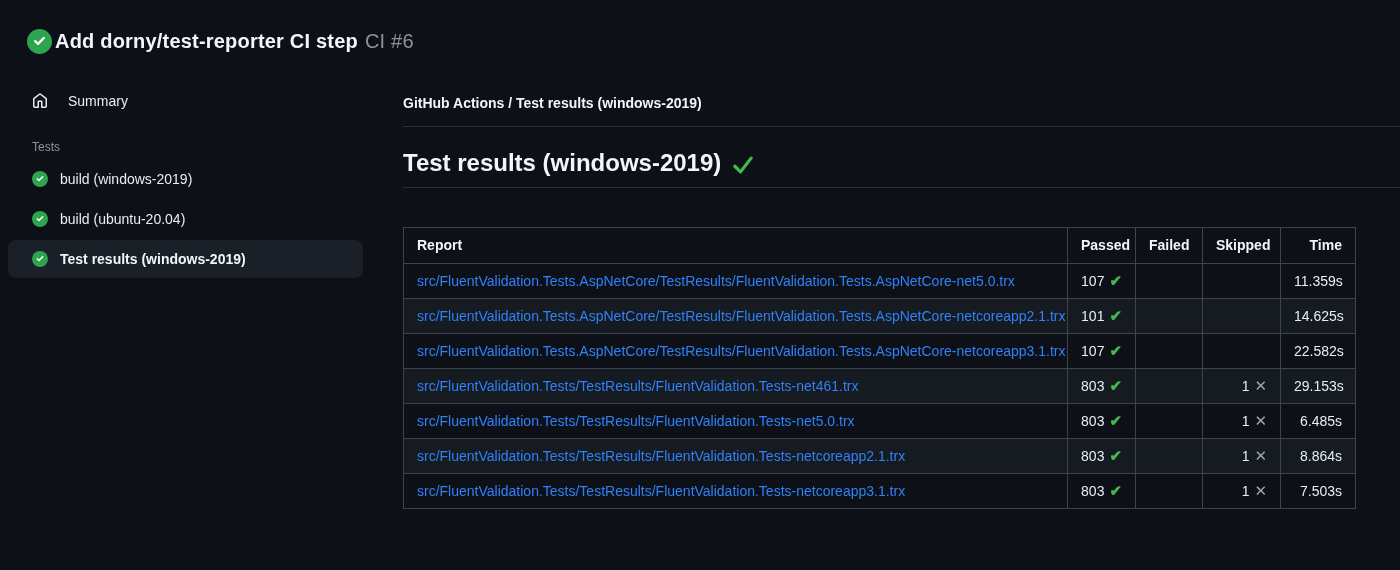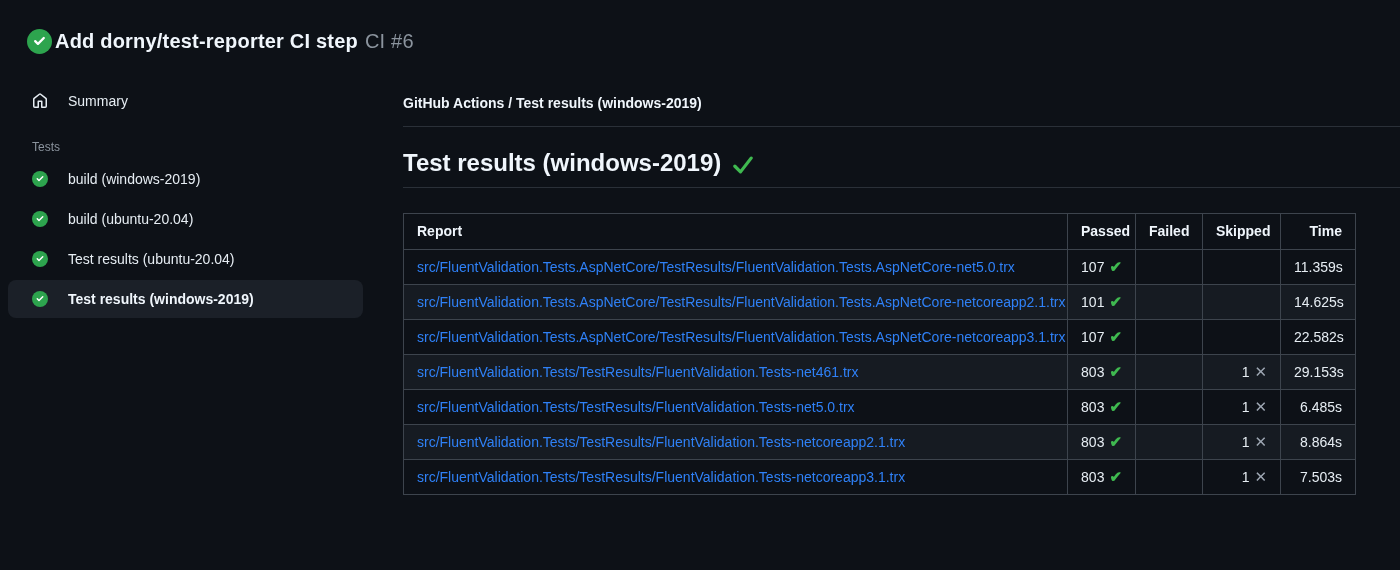--- a/index.html
+++ b/index.html
@@ -23,39 +23,39 @@
   .status-circle.sm{width:16px;height:16px}
   h1{margin:0;font-size:20px;font-weight:700;color:var(--text-bright);letter-spacing:.2px}
   .run-number{color:var(--muted);font-weight:400;margin-left:7px}
   
   .layout{display:flex;margin-top:28px}
   .sidebar{width:403px;flex-shrink:0;padding-left:8px}
   .summary-row{display:flex;align-items:center;gap:20px;width:355px;height:38px;
     padding:0 12px 0 24px;border-radius:8px;cursor:pointer;font-size:14px;color:var(--text)}
   .home-icon{width:16px;height:16px;display:inline-flex;flex-shrink:0}
   .jobs-label{margin:20px 0 6px 24px;font-size:12px;color:var(--muted)}
-  .job-item{display:flex;align-items:center;gap:20px;width:355px;height:38px;margin-top:2px;
+  .job-item{display:flex;align-items:center;gap:12px;width:355px;height:38px;margin-top:2px;
     padding:0 12px 0 24px;border-radius:8px;cursor:pointer;font-size:14px;color:var(--text)}
   .job-item.selected{background:var(--selected-bg);font-weight:700;color:var(--text-bright)}
   
   .main{flex:1;min-width:0;padding-top:13px}
   .run-title{font-size:14px;font-weight:700;color:var(--text-bright)}
   .run-subtitle{margin-top:6px;font-size:12.5px;color:var(--muted)}
   hr.divider{border:none;border-top:1px solid var(--divider);margin:15px 0 0 0}
   h2.section-heading{display:flex;align-items:center;gap:12px;margin:22px 0 0 0;
     padding-bottom:10px;border-bottom:1px solid var(--divider);
     font-size:24px;font-weight:600;color:var(--text-bright)}
   .heading-check{width:20px;height:20px;display:inline-flex;margin-top:4px}
   
   .badge{display:inline-flex;margin-top:17px;border-radius:4px;overflow:hidden;
     font-size:12.5px;line-height:20px;color:#fff;text-shadow:0 1px 0 rgba(0,0,0,.3)}
   .badge-label{background:var(--badge-label-bg);padding:0 7px}
   .badge-value{background:var(--badge-value-bg);padding:0 8px}
   
-  table.results-table{margin-top:25px;width:952px;border-collapse:collapse;
+  table.results-table{margin-top:39px;width:952px;border-collapse:collapse;
     font-size:14px;table-layout:fixed}
   .results-table th,.results-table td{border:1px solid var(--border);
     padding:7px 13px;line-height:19px;white-space:nowrap;overflow:hidden}
   .results-table th{font-weight:700;color:var(--text-bright);text-align:left;padding-top:8px;padding-bottom:8px}
   .results-table th.num,.results-table td.num{text-align:right}
   .results-table tbody tr:nth-child(even){background:var(--stripe)}
   a.report-link{color:var(--link);text-decoration:none}
   .cell-check{color:var(--green-check);font-weight:700;margin-left:5px;font-size:15px}
   .cell-x{color:var(--x-gray);margin-left:5px;font-size:15px}
 </style>
@@ -100,29 +100,20 @@
   <div class="job-item">
     <span class="status-circle sm">
       <svg viewBox="0 0 16 16" width="100%" height="100%" aria-hidden="true">
         <circle cx="8" cy="8" r="8" fill="var(--green-circle)"></circle>
         <path d="M11.28 6.28a.75.75 0 0 0-1.06-1.06L7 8.44 5.78 7.22a.75.75 0 0 0-1.06 1.06l1.75 1.75c.3.3.77.3 1.06 0l3.75-3.75Z" fill="#ffffff"></path>
       </svg>
     </span>
     <span class="job-label">build (ubuntu-20.04)</span>
   </div>
 
-  <div class="job-item">
-    <span class="status-circle sm">
-      <svg viewBox="0 0 16 16" width="100%" height="100%" aria-hidden="true">
-        <circle cx="8" cy="8" r="8" fill="var(--green-circle)"></circle>
-        <path d="M11.28 6.28a.75.75 0 0 0-1.06-1.06L7 8.44 5.78 7.22a.75.75 0 0 0-1.06 1.06l1.75 1.75c.3.3.77.3 1.06 0l3.75-3.75Z" fill="#ffffff"></path>
-      </svg>
-    </span>
-    <span class="job-label">Test results (ubuntu-20.04)</span>
-  </div>
 
   <div class="job-item selected">
     <span class="status-circle sm">
       <svg viewBox="0 0 16 16" width="100%" height="100%" aria-hidden="true">
         <circle cx="8" cy="8" r="8" fill="var(--green-circle)"></circle>
         <path d="M11.28 6.28a.75.75 0 0 0-1.06-1.06L7 8.44 5.78 7.22a.75.75 0 0 0-1.06 1.06l1.75 1.75c.3.3.77.3 1.06 0l3.75-3.75Z" fill="#ffffff"></path>
       </svg>
     </span>
     <span class="job-label">Test results (windows-2019)</span>
   </div>

